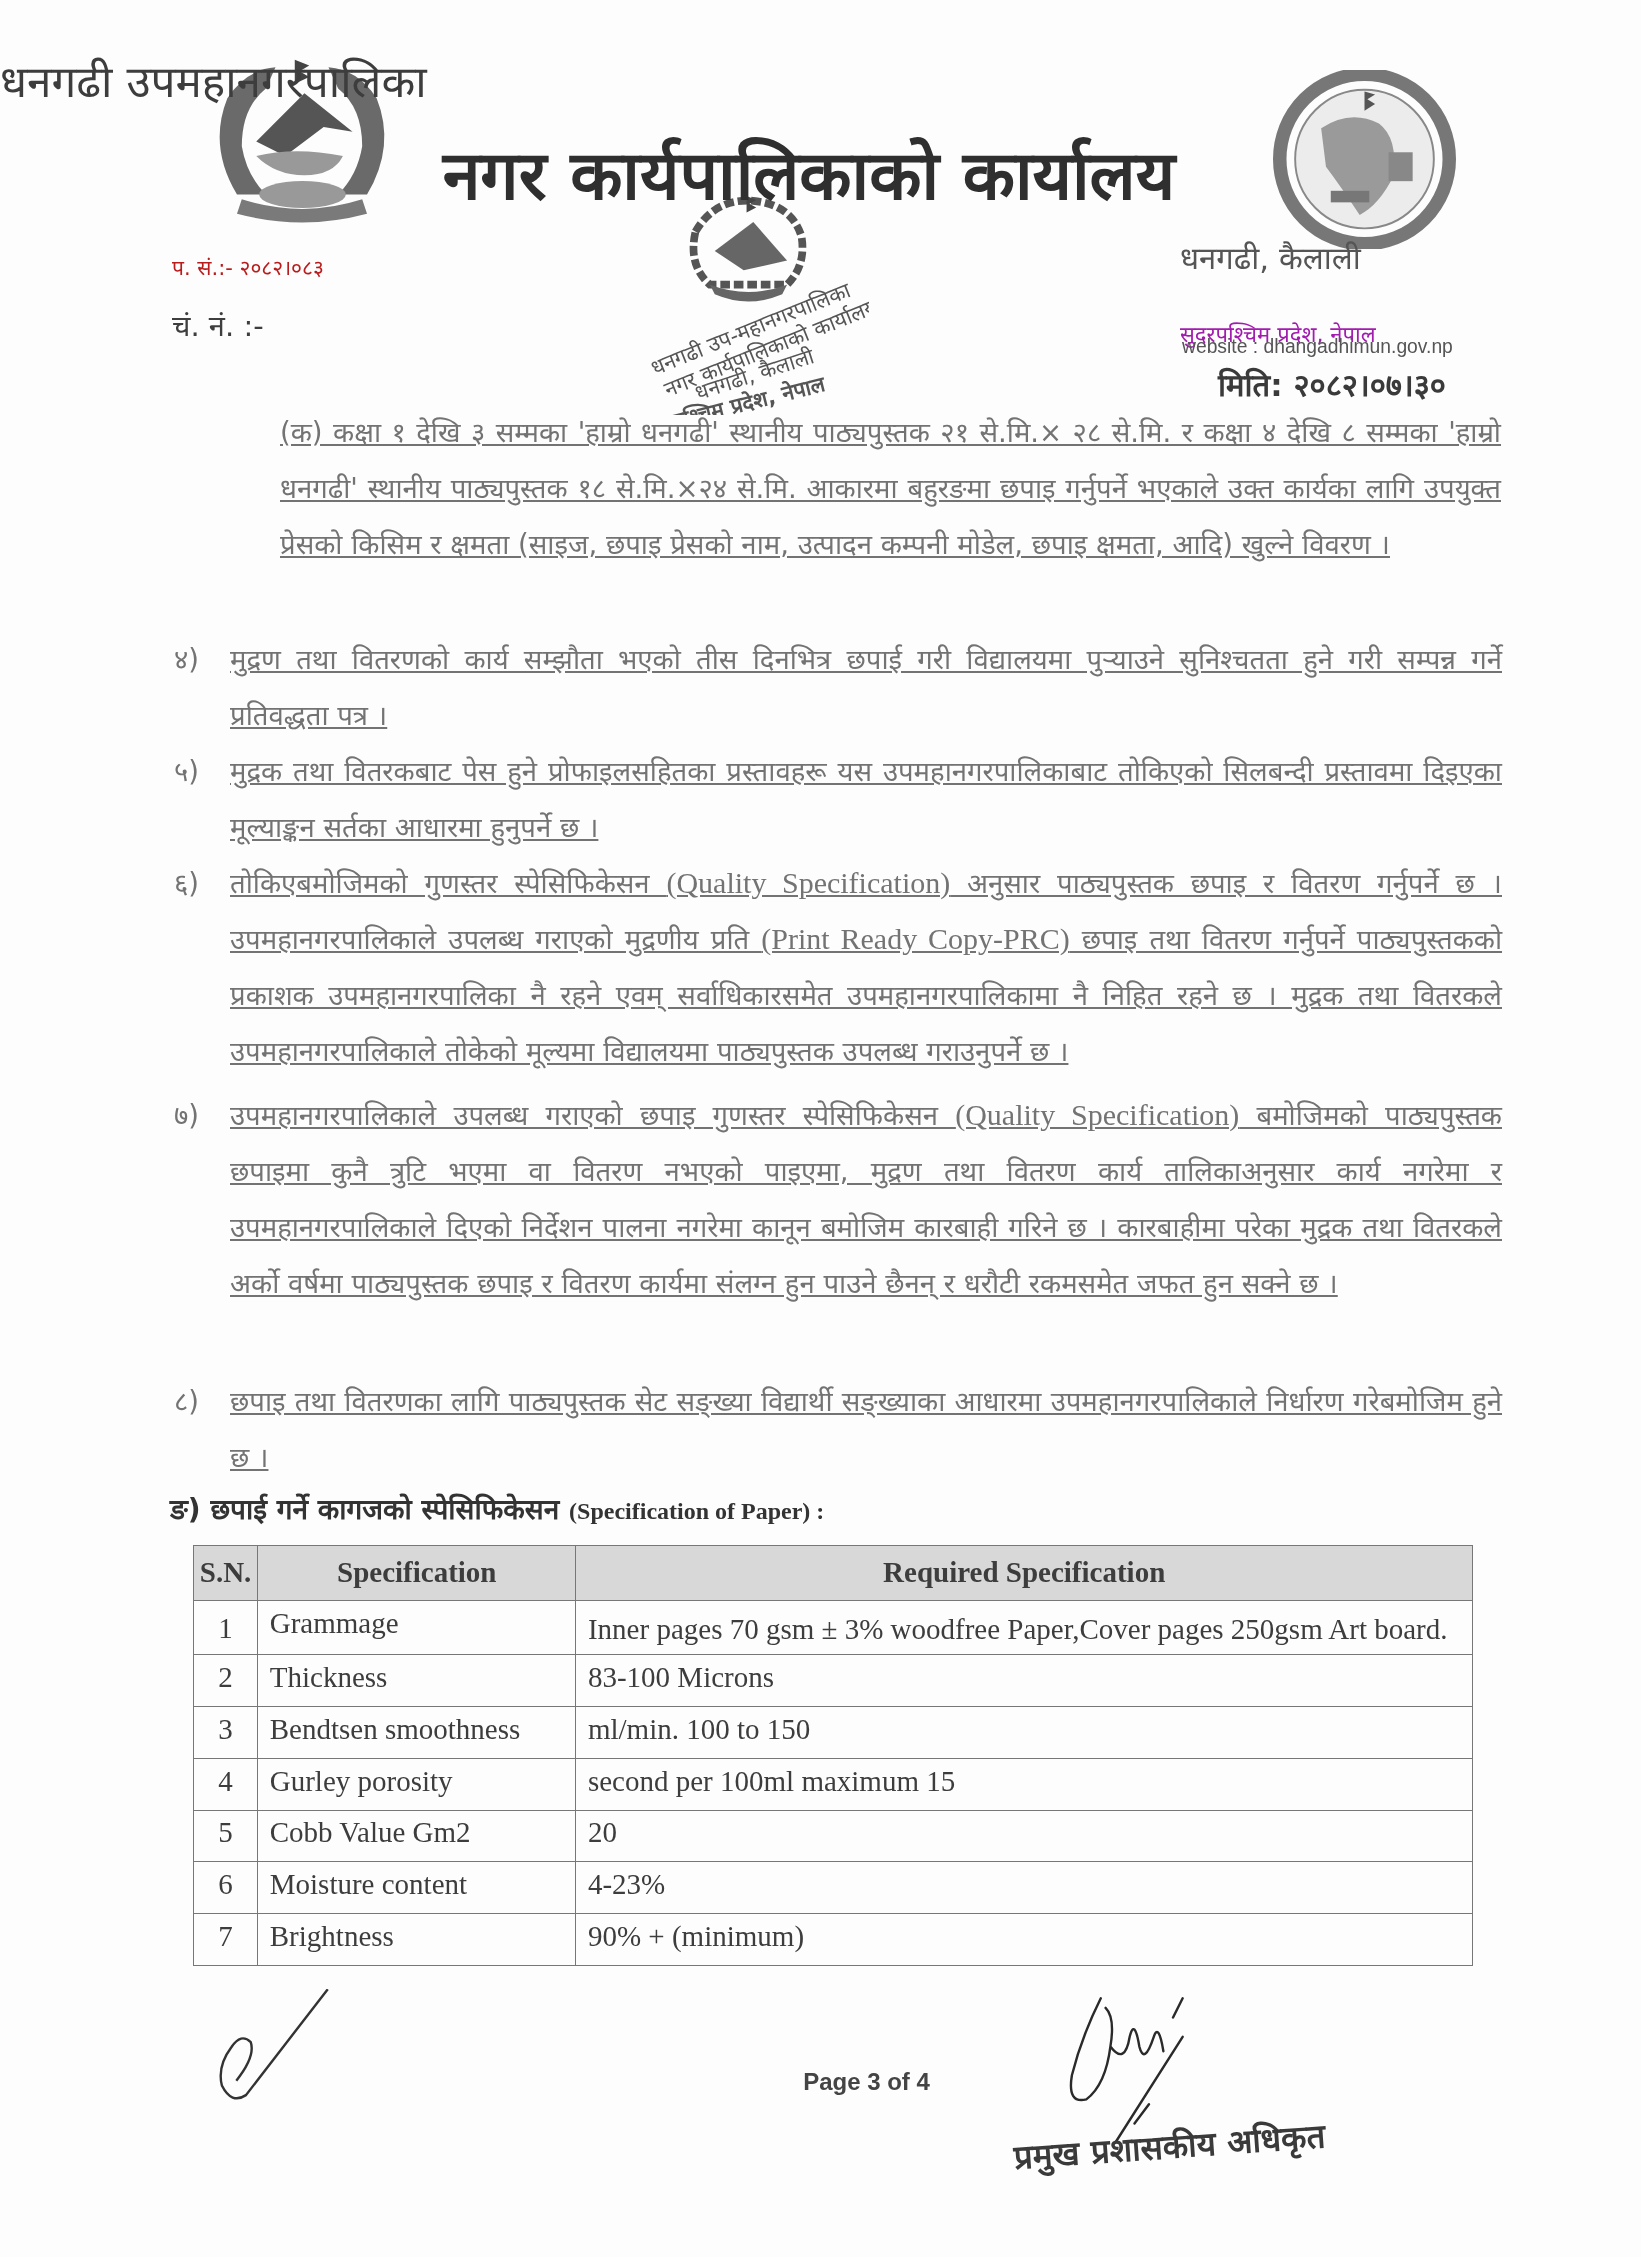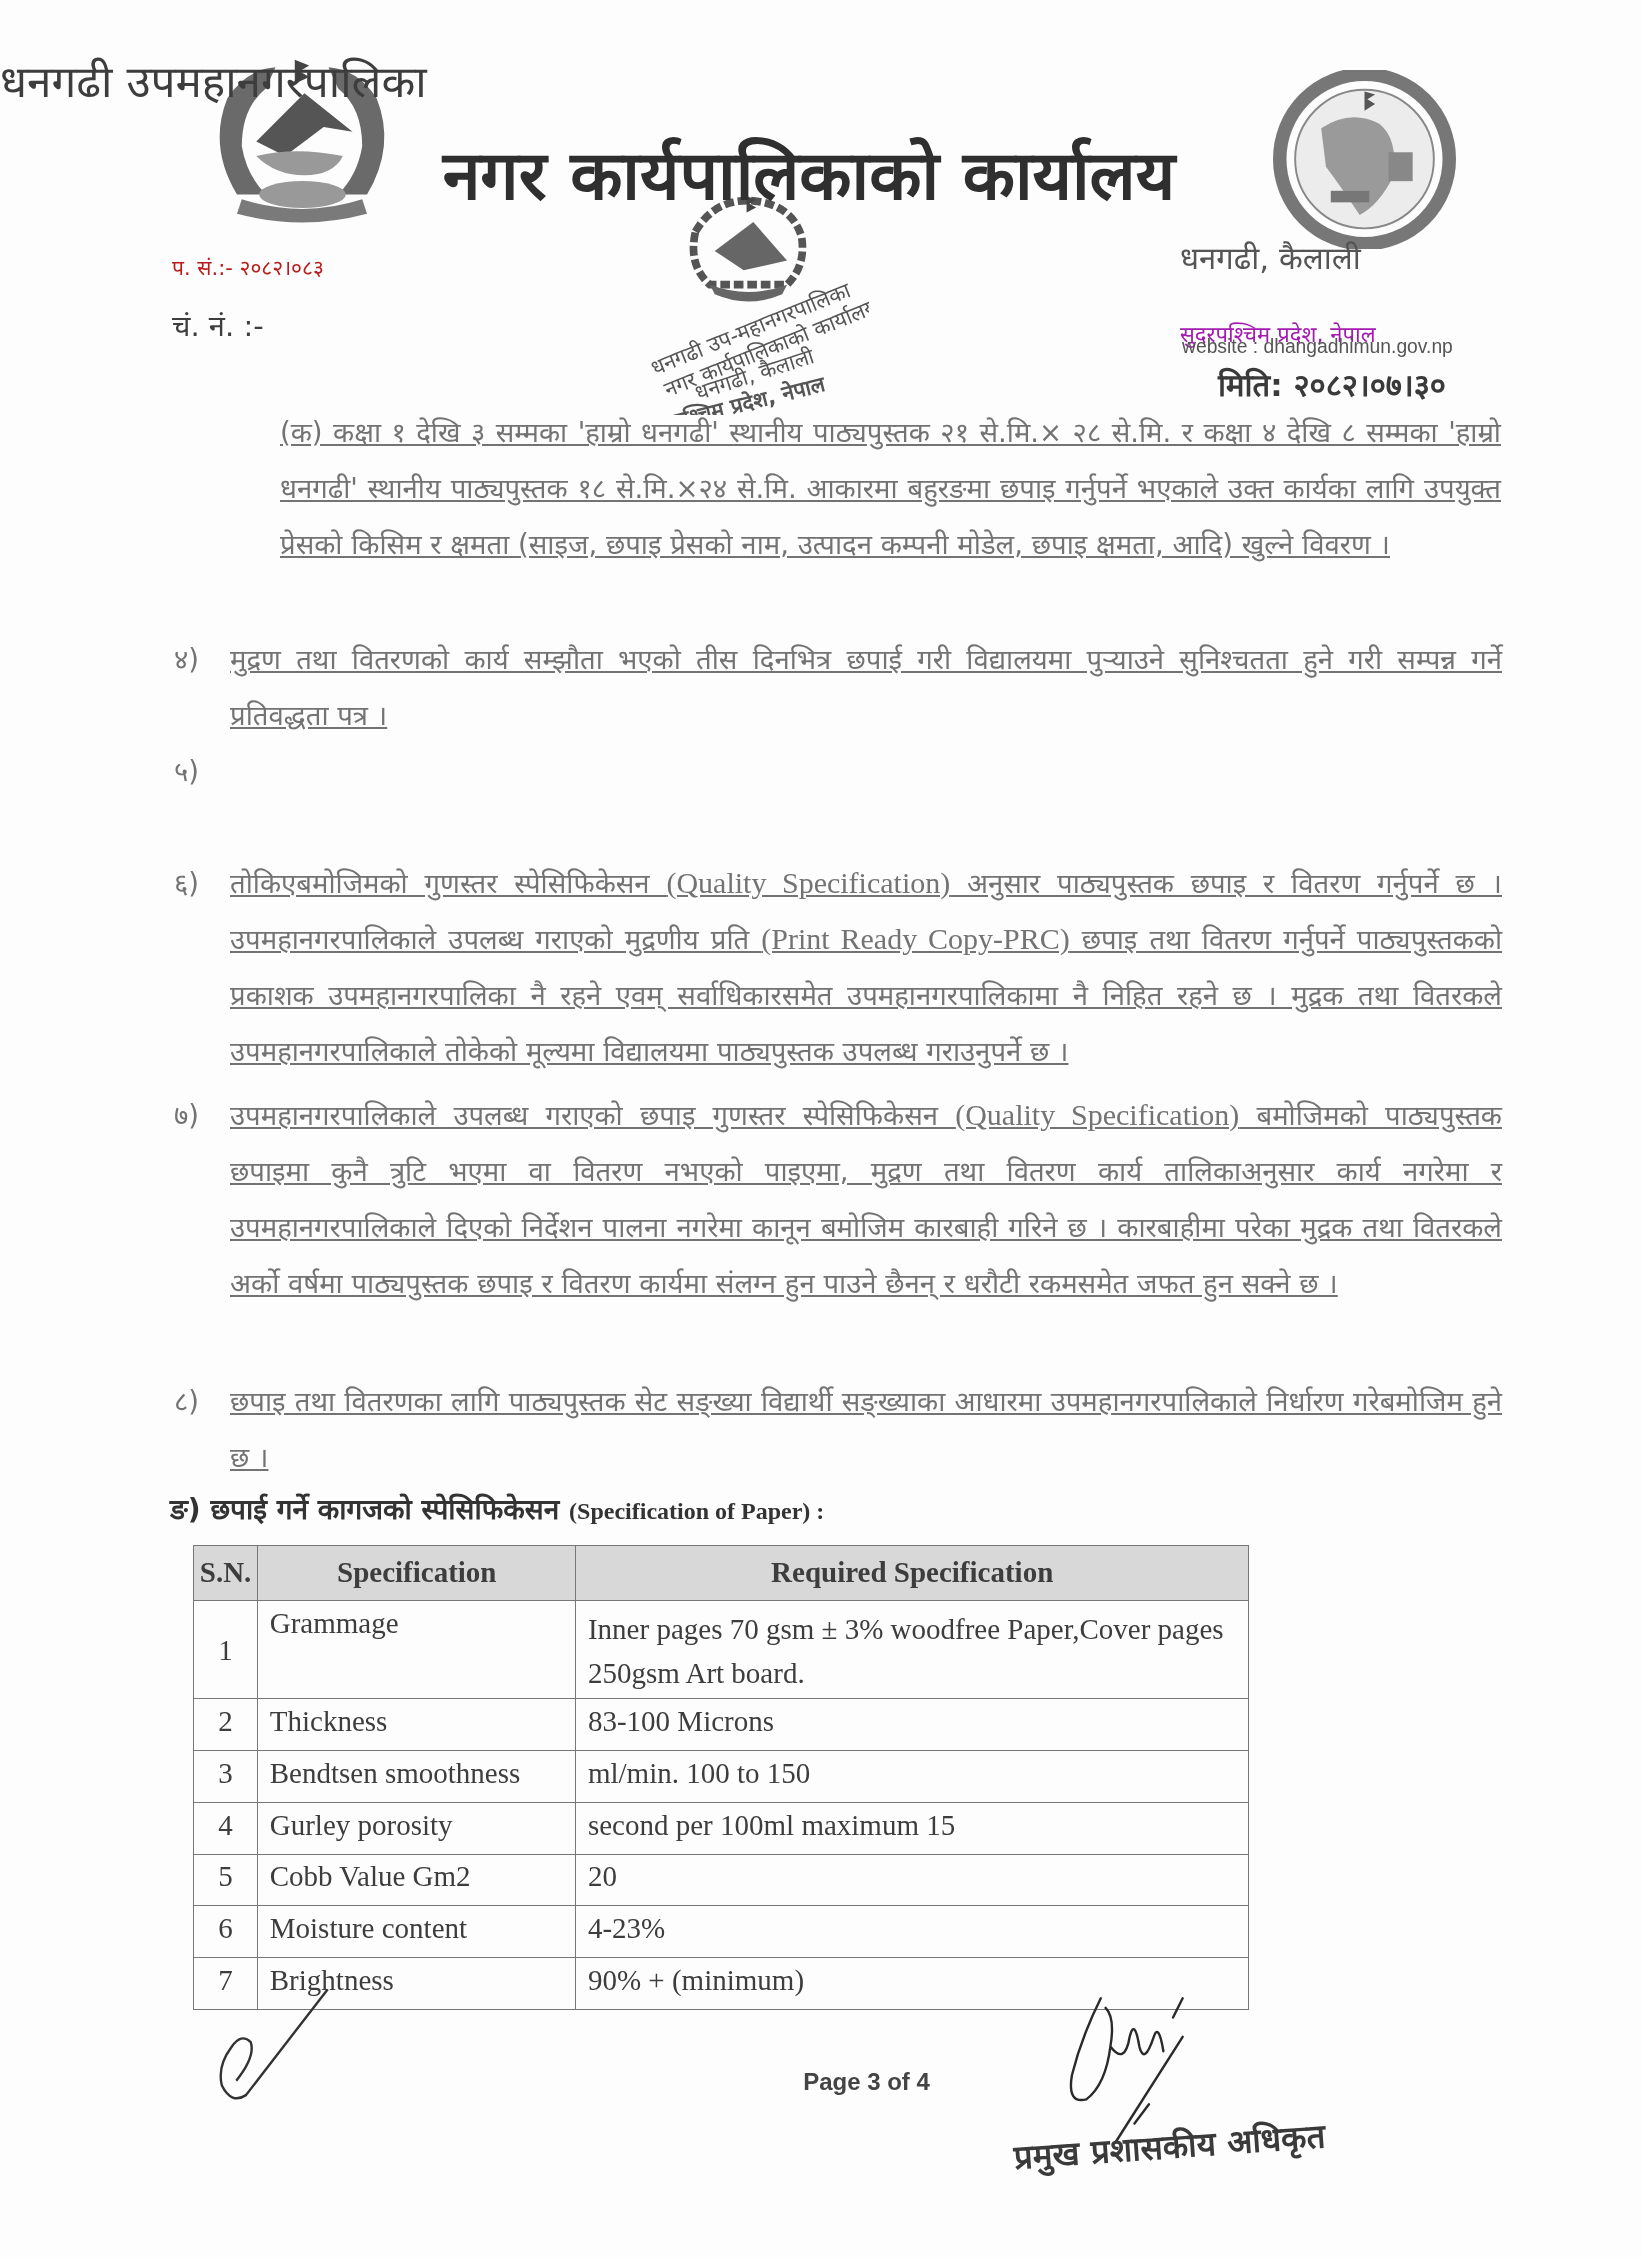--- a/index.html
+++ b/index.html
@@ -36,21 +36,21 @@
   .p-5 { left: 230px; top: 743px; width: 1272px; }
   .p-6 { left: 230px; top: 855px; width: 1272px; }
   .p-7 { left: 230px; top: 1087px; width: 1272px; }
   .p-8 { left: 230px; top: 1373px; width: 1272px; }
 
   .section-title { left: 170px; top: 1489px; font-size: 28px; font-weight: bold; color: #333; }
   .section-title .en { font-family: "Liberation Serif", serif; font-size: 24px; }
 
   
   table.spec {
-    position: absolute; left: 193px; top: 1545px; width: 1056px;
+    position: absolute; left: 193px; top: 1545px; width: 1280px;
     border-collapse: collapse; font-family: "Liberation Serif", serif; color: #3d3d3d;
   }
   table.spec th, table.spec td { border: 1.9px solid #777; font-size: 29px; vertical-align: top; }
   table.spec th { background: #d8d8d8; font-weight: bold; height: 46px; padding: 3.9px 5.8px; vertical-align: middle; }
   table.spec td { padding: 5.8px 11.6px 3.9px 11.6px; height: 41px; }
   table.spec td.sn { text-align: center; width: 62px; padding-left: 0; padding-right: 0; }
   table.spec td.spec-name { width: 294px; }
   table.spec td.sn.mid { vertical-align: middle; }
   table.spec td.req { line-height: 44px; }
 
@@ -112,20 +112,21 @@
   <span>(क) कक्षा १ देखि ३ सम्मका 'हाम्रो धनगढी' स्थानीय पाठ्यपुस्तक २१ से.मि.× २८ से.मि. र कक्षा ४ देखि ८ सम्मका 'हाम्रो धनगढी' स्थानीय पाठ्यपुस्तक १८ से.मि.×२४ से.मि. आकारमा बहुरङमा छपाइ गर्नुपर्ने भएकाले उक्त कार्यका लागि उपयुक्त प्रेसको किसिम र क्षमता (साइज, छपाइ प्रेसको नाम, उत्पादन कम्पनी मोडेल, छपाइ क्षमता, आदि) खुल्ने विवरण ।</span>
 </div>
 
 <div class="para p-4">
   <span class="num">४)</span>
   <span>मुद्रण तथा वितरणको कार्य सम्झौता भएको तीस दिनभित्र छपाई गरी विद्यालयमा पुर्‍याउने सुनिश्चतता हुने गरी सम्पन्न गर्ने प्रतिवद्धता पत्र ।</span>
 </div>
 
 <div class="para p-5">
   <span class="num">५)</span>
+  <span>मुद्रक तथा वितरकबाट पेस हुने प्रोफाइलसहितका प्रस्तावहरू यस उपमहानगरपालिकाबाट तोकिएको सिलबन्दी प्रस्तावमा दिइएका मूल्याङ्कन सर्तका आधारमा हुनुपर्ने छ ।</span>
 </div>
 
 <div class="para p-6">
   <span class="num">६)</span>
   <span>तोकिएबमोजिमको गुणस्तर स्पेसिफिकेसन </span><span class="en">(Quality Specification)</span><span> अनुसार पाठ्यपुस्तक छपाइ र वितरण गर्नुपर्ने छ । उपमहानगरपालिकाले उपलब्ध गराएको मुद्रणीय प्रति </span><span class="en">(Print Ready Copy-PRC)</span><span> छपाइ तथा वितरण गर्नुपर्ने पाठ्यपुस्तकको प्रकाशक उपमहानगरपालिका नै रहने एवम् सर्वाधिकारसमेत उपमहानगरपालिकामा नै निहित रहने छ । मुद्रक तथा वितरकले उपमहानगरपालिकाले तोकेको मूल्यमा विद्यालयमा पाठ्यपुस्तक उपलब्ध गराउनुपर्ने छ ।</span>
 </div>
 
 <div class="para p-7">
   <span class="num">७)</span>
   <span>उपमहानगरपालिकाले उपलब्ध गराएको छपाइ गुणस्तर स्पेसिफिकेसन </span><span class="en">(Quality Specification)</span><span> बमोजिमको पाठ्यपुस्तक छपाइमा कुनै त्रुटि भएमा वा वितरण नभएको पाइएमा, मुद्रण तथा वितरण कार्य तालिकाअनुसार कार्य नगरेमा र उपमहानगरपालिकाले दिएको निर्देशन पालना नगरेमा कानून बमोजिम कारबाही गरिने छ । कारबाहीमा परेका मुद्रक तथा वितरकले अर्को वर्षमा पाठ्यपुस्तक छपाइ र वितरण कार्यमा संलग्न हुन पाउने छैनन् र धरौटी रकमसमेत जफत हुन सक्ने छ ।</span>

